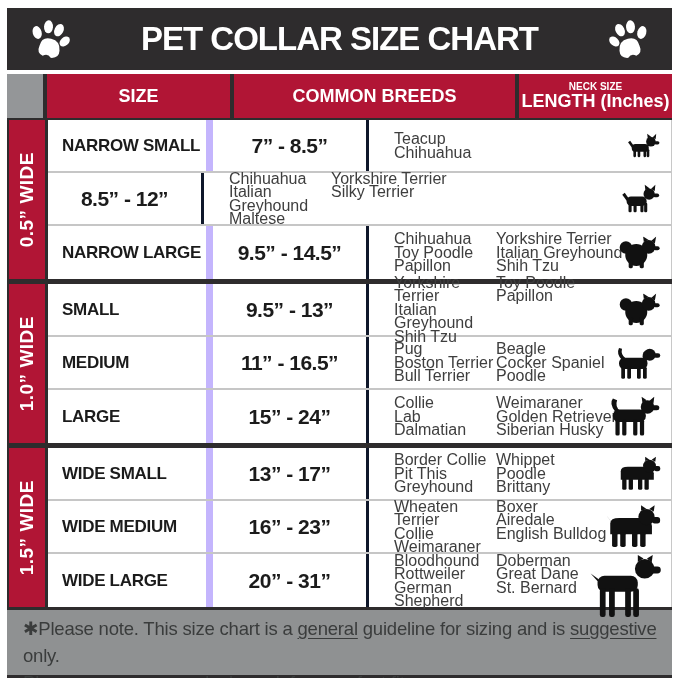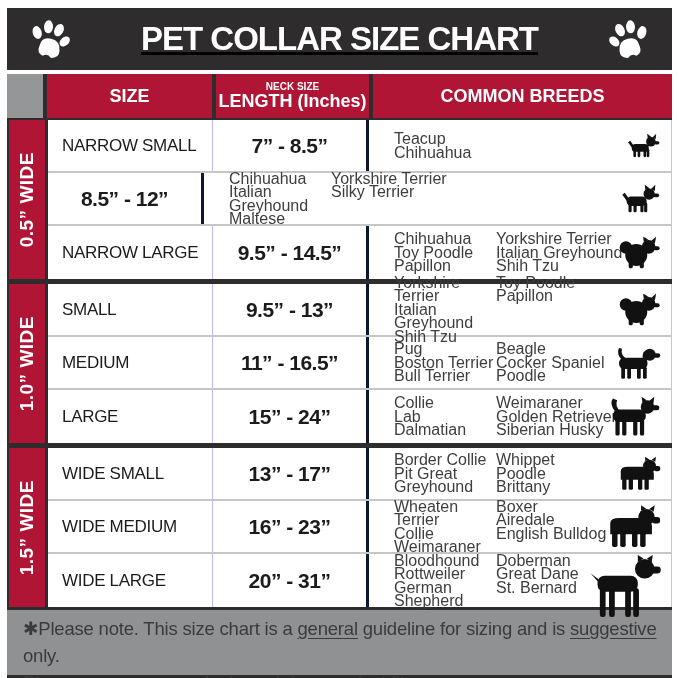--- a/index.html
+++ b/index.html
@@ -1,47 +1,47 @@
 <!DOCTYPE html>
 <html><head>
 <meta charset="utf-8">
 <style>
   html,body{margin:0;padding:0;background:#fff;}
   body{width:679px;height:678px;font-family:"Liberation Sans",sans-serif;position:relative;overflow:hidden;}
   .page{position:absolute;left:7px;top:8px;width:665px;}
 
   
-  .titlebar{height:62px;background:#2e2c2d;display:flex;align-items:center;padding:0 20px;margin-bottom:4px;text-decoration:underline;}
+  .titlebar{height:62px;background:#2e2c2d;display:flex;align-items:center;padding:0 20px;margin-bottom:4px;}
   .title{flex:1;text-align:center;color:#fff;font-weight:bold;font-size:33px;letter-spacing:-1px;white-space:nowrap;}
   .paw{width:44px;height:46px;flex:0 0 auto;}
   .paw svg{display:block;}
   .paw-left svg{transform:rotate(14deg);}
   .paw-right svg{transform:scaleX(-1) rotate(14deg);}
 
   
   .header-row{display:flex;gap:4px;background:#2e2c2d;height:44px;border-bottom:2px solid #2e2c2d;}
   .hcell{background:#b11535;color:#fff;display:flex;flex-direction:column;align-items:center;justify-content:center;font-weight:bold;}
   .hcorner{width:36px;background:#949698;}
-  .hsize{width:165px;font-size:18px;}
+  .hsize{width:183px;font-size:18px;}
   .hlength{width:153px;}
   .hbreeds{flex:1;font-size:18px;}
   .hsub{font-size:10px;font-weight:bold;letter-spacing:0;line-height:11px;}
   .hmain{font-size:18px;line-height:19px;}
 
   
   .table-body{border-bottom:3px solid #2e2c2d;}
   .section{display:flex;}
   .section-divider{height:5px;background:#2e2c2d;}
   .strip{width:36px;background:#b11535;border-left:2px solid #2e2c2d;border-right:3px solid #2e2c2d;display:flex;align-items:center;justify-content:center;}
   .strip-label{writing-mode:vertical-rl;transform:rotate(180deg);color:#fff;font-weight:bold;font-size:19px;letter-spacing:0.5px;white-space:nowrap;}
   .rows{flex:1;background:#fff;border-right:1px solid #c8c8c8;}
   .row{display:flex;height:53px;border-bottom:2px solid #c6c6c6;box-sizing:border-box;}
   .row:last-child{border-bottom:none;}
   .cell-size{width:165px;display:flex;align-items:center;padding-left:14px;box-sizing:border-box;
-    font-weight:normal;font-size:17px;letter-spacing:-0.3px;color:#1b1b1b;border-right:1px solid #c4b5fd;white-space:nowrap;}
+    font-weight:bold;font-size:17px;letter-spacing:-0.3px;color:#1b1b1b;border-right:7px solid #c4b5fd;white-space:nowrap;}
   .cell-length{width:156px;display:flex;align-items:center;justify-content:center;box-sizing:border-box;
     font-size:21px;letter-spacing:-0.5px;color:#1b1b1b;border-right:3px solid #0f172a;white-space:nowrap;font-weight:bold;}
   .cell-breeds{flex:1;position:relative;display:flex;align-items:center;padding-left:25px;box-sizing:border-box;}
   .breed-wrap{display:flex;align-items:flex-start;width:100%;}
   .bcol{font-size:16px;line-height:13.5px;color:#3e3e3e;}
   .bcol1{width:102px;flex:0 0 auto;}
   .bcol2{flex:1;}
   .dogicon{position:absolute;right:10px;top:50%;transform:translateY(-50%);line-height:0;}
   .dogicon svg{display:block;}
   .dogicon-xl{top:auto;bottom:-17px;transform:none;z-index:3;}
@@ -74,25 +74,25 @@
         <ellipse cx="43" cy="16" rx="6.5" ry="9.5" transform="rotate(12 43 16)"></ellipse>
         <ellipse cx="55" cy="30" rx="6" ry="8.5" transform="rotate(34 55 30)"></ellipse>
         <path d="M21 45 Q21 31 35 31 Q49 31 51 45 Q53 56 41 58 Q35 52 29 58 Q19 56 21 45 Z"></path>
       </svg>
     </div>
   </div>
 
   <div class="header-row">
     <div class="hcell hcorner"></div>
     <div class="hcell hsize">SIZE</div>
+    <div class="hcell hbreeds">COMMON BREEDS</div>
     <div class="hcell hlength">
       <div class="hsub">NECK SIZE</div>
       <div class="hmain">LENGTH (Inches)</div>
     </div>
-    <div class="hcell hbreeds">COMMON BREEDS</div>
   </div>
 
   <div class="table-body" id="table-body">
       <div class="section">
         <div class="strip">
           <div class="strip-label">0.5” WIDE</div>
         </div>
         <div class="rows">
           <div class="row">
             <div class="cell-size">NARROW SMALL</div>
@@ -289,21 +289,21 @@
           <div class="strip-label">1.5” WIDE</div>
         </div>
         <div class="rows">
           <div class="row">
             <div class="cell-size">WIDE SMALL</div>
             <div class="cell-length">13” - 17”</div>
             <div class="cell-breeds">
               <div class="breed-wrap">
                 <div class="bcol bcol1">
                   <div class="breed-line">Border Collie</div>
-                  <div class="breed-line">Pit Great</div>
+                  <div class="breed-line">Pit This</div>
                   <div class="breed-line">Greyhound</div>
                 </div>
                 <div class="bcol bcol2">
                   <div class="breed-line">Whippet</div>
                   <div class="breed-line">Poodle</div>
                   <div class="breed-line">Brittany</div>
                 </div>
               </div>
               <div class="dogicon">
                 <svg viewBox="0 0 64 48" fill="#111" width="46" height="35">

